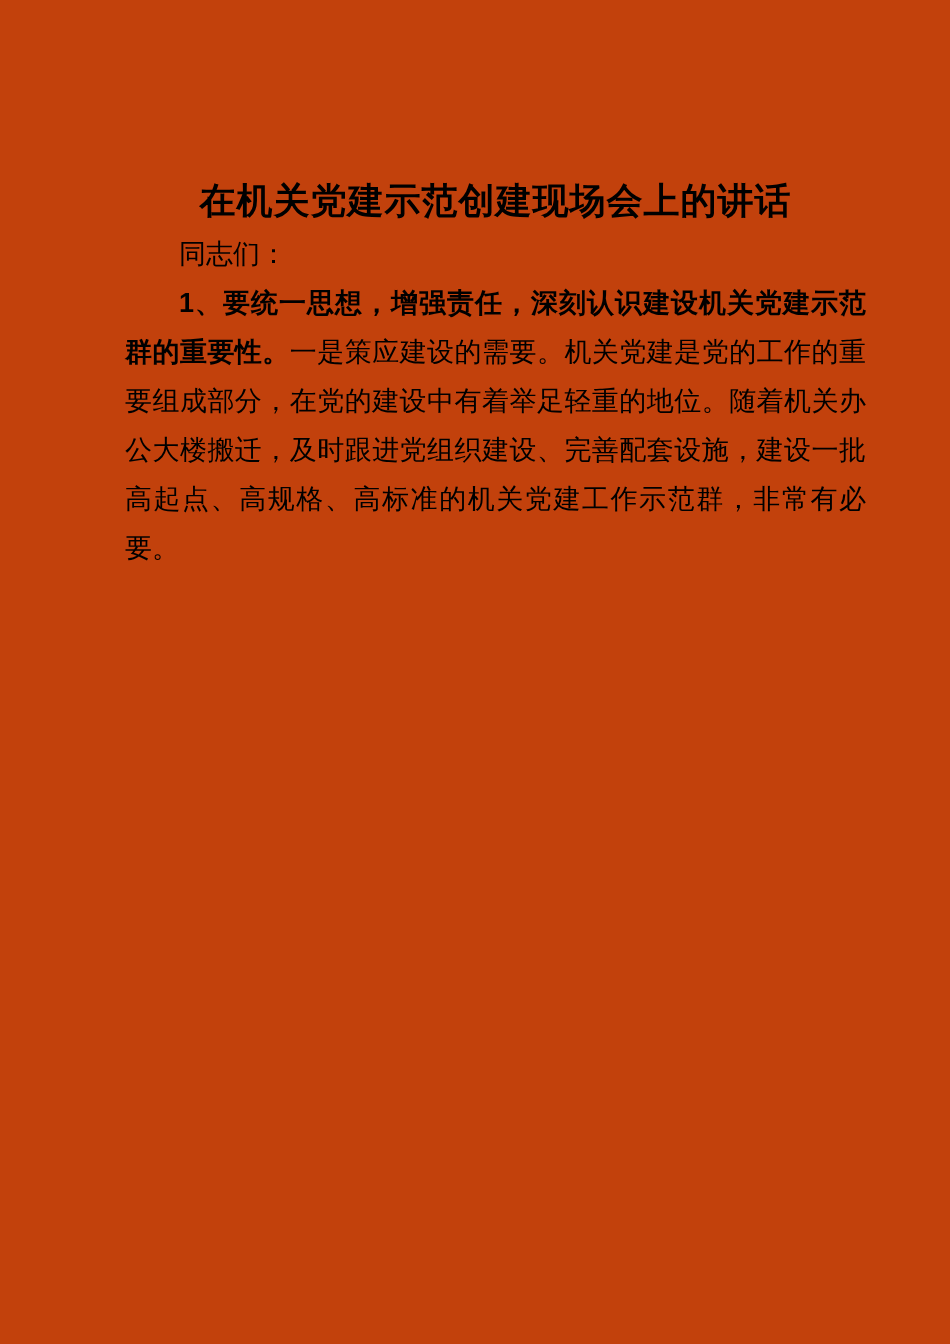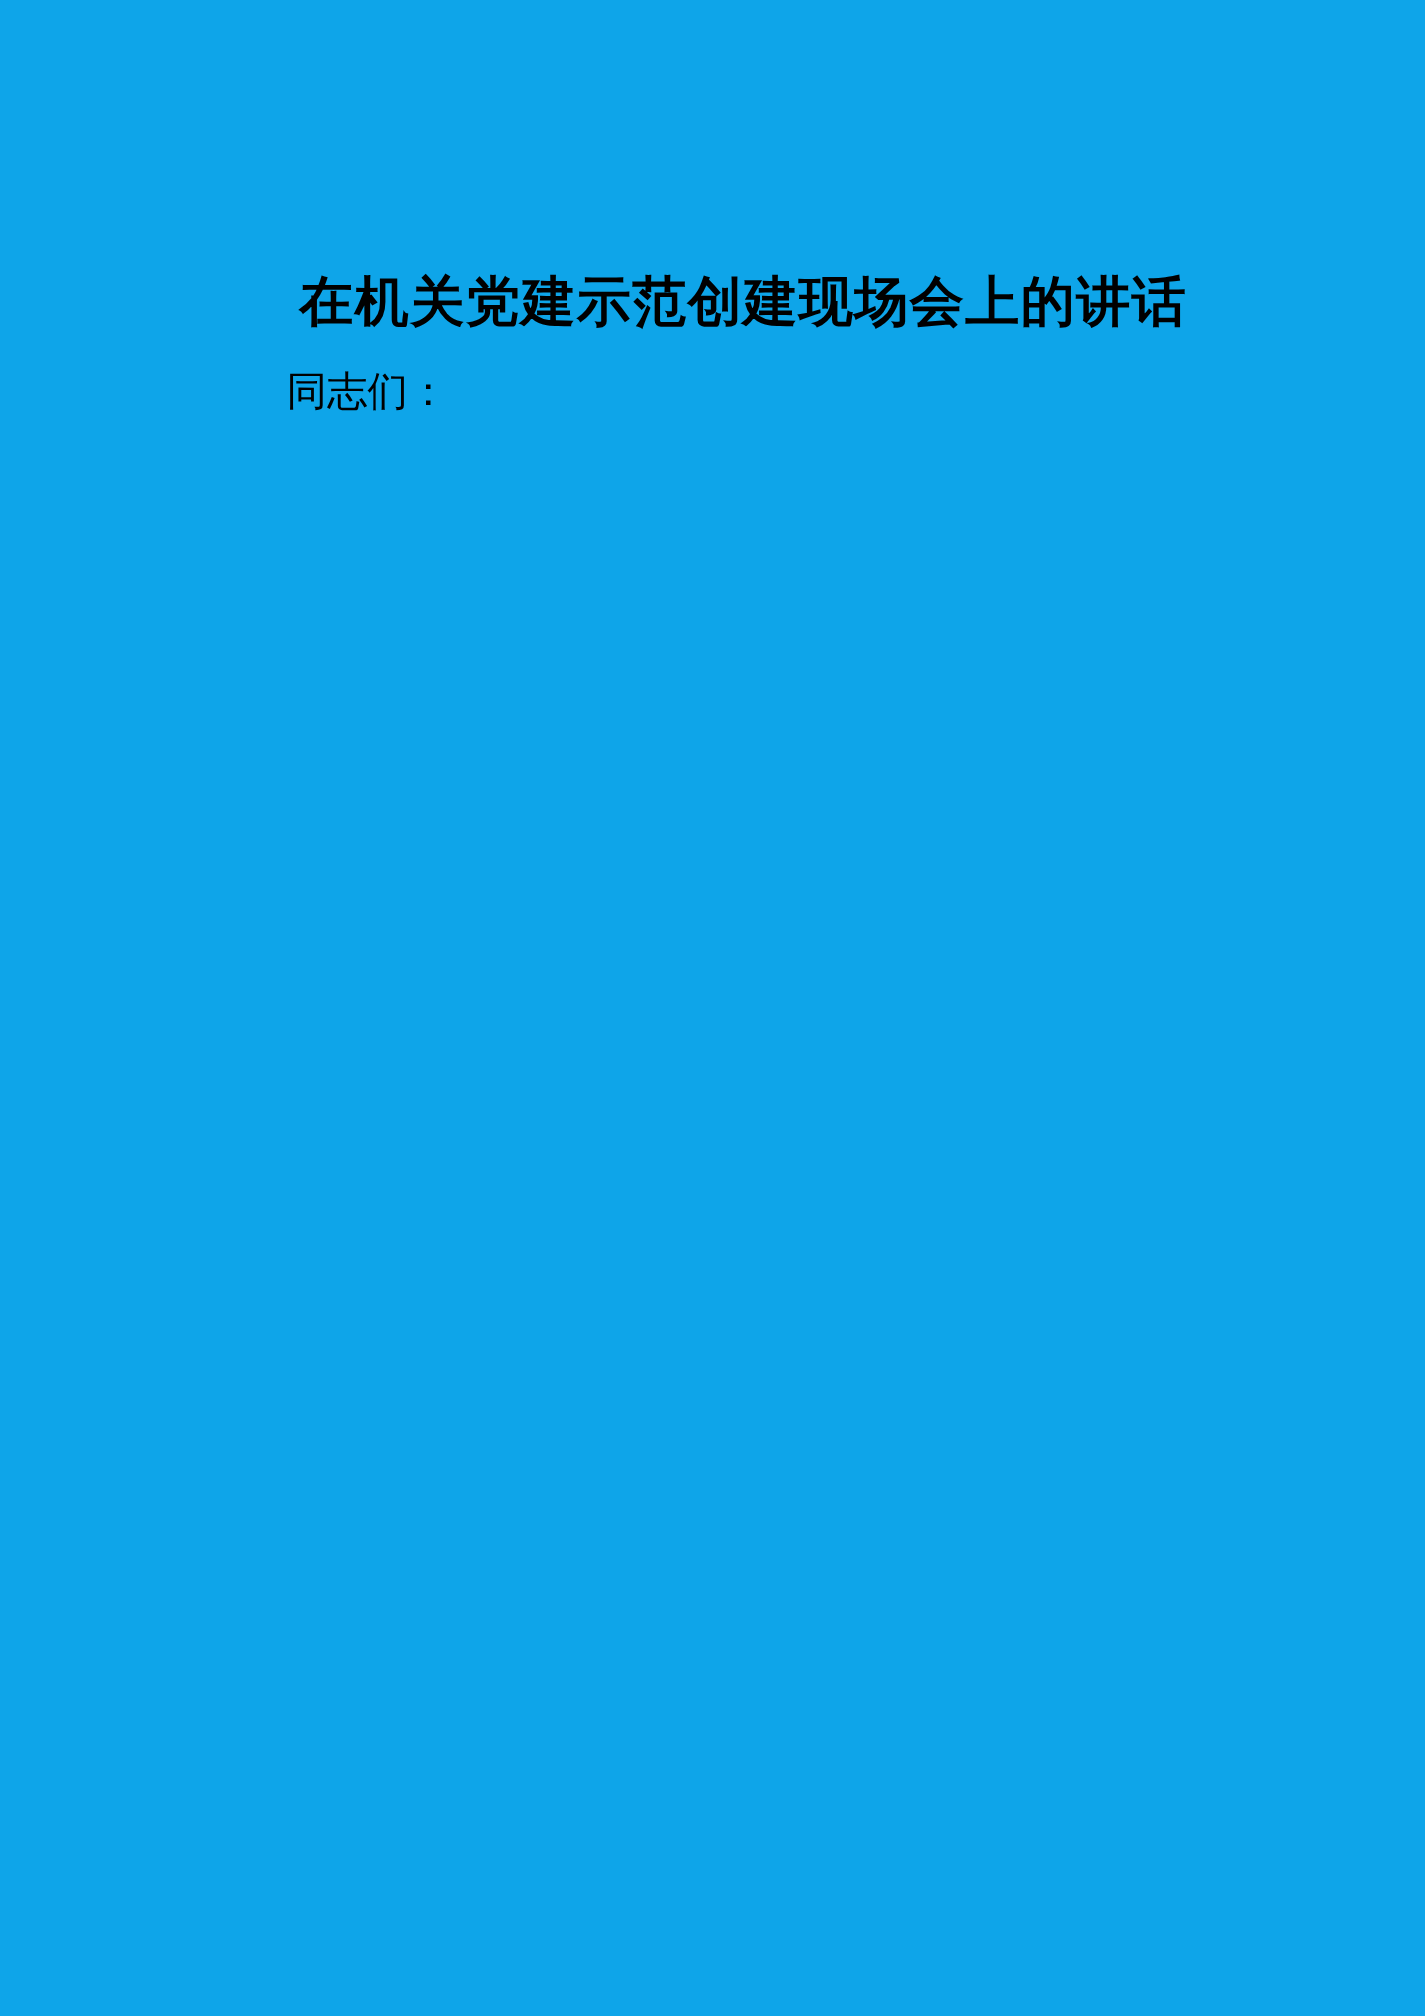--- a/index.html
+++ b/index.html
@@ -4,39 +4,39 @@
 <style>
   html, body {
     margin: 0;
     padding: 0;
     background: #ffffff;
   }
   .page {
     position: relative;
     width: 950px;
     height: 1344px;
-    background: #0ea5e9;
+    background: #c2410c;
     overflow: hidden;
     font-family: "Liberation Sans", sans-serif;
     color: #000000;
   }
   .doc-title {
     margin: 176px 84px 5px 125px;
     text-align: center;
     font-size: 36px;
     font-weight: 700;
     line-height: 49px;
     letter-spacing: 1px;
     color: #000000;
   }
   .content {
     margin: 0 84px 0 125px;
   }
   .para {
-    margin: 12px;
+    margin: 0;
     font-size: 27px;
     line-height: 49px;
     text-align: justify;
     text-justify: inter-ideograph;
     text-indent: 2em;
     color: #000000;
     word-break: break-all;
   }
   .para .lead-bold {
     font-weight: 700;
@@ -46,14 +46,15 @@
 <body>
 
 <div class="page">
   <h1 class="doc-title">在机关党建示范创建现场会上的讲话</h1>
 
   <div class="content">
     <p class="para">同志们：</p>
 
 
 
+    <p class="para"><span class="lead-bold">1、要统一思想，增强责任，深刻认识建设机关党建示范群的重要性。</span><span>一是策应建设的需要。机关党建是党的工作的重要组成部分，在党的建设中有着举足轻重的地位。随着机关办公大楼搬迁，及时跟进党组织建设、完善配套设施，建设一批高起点、高规格、高标准的机关党建工作示范群，非常有必要。</span></p>
   </div>
 </div>
 
 </body></html>

